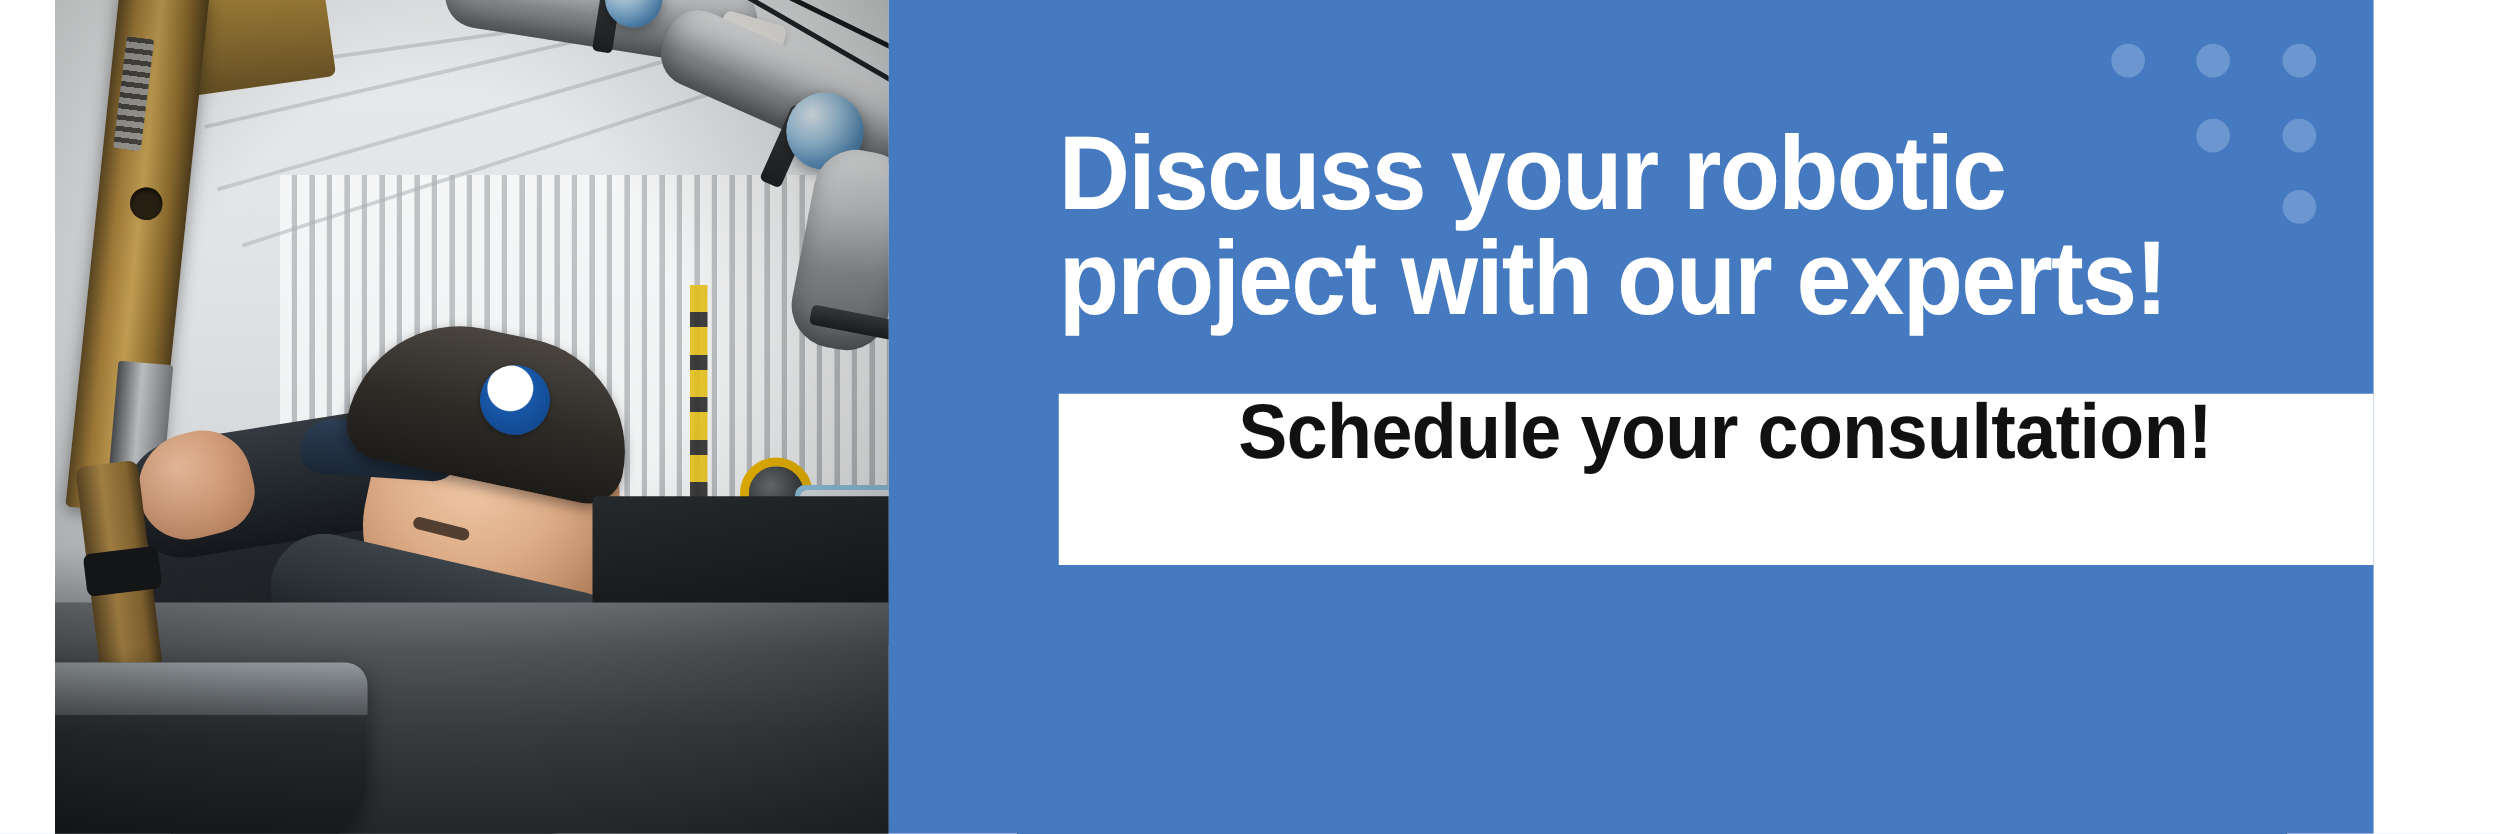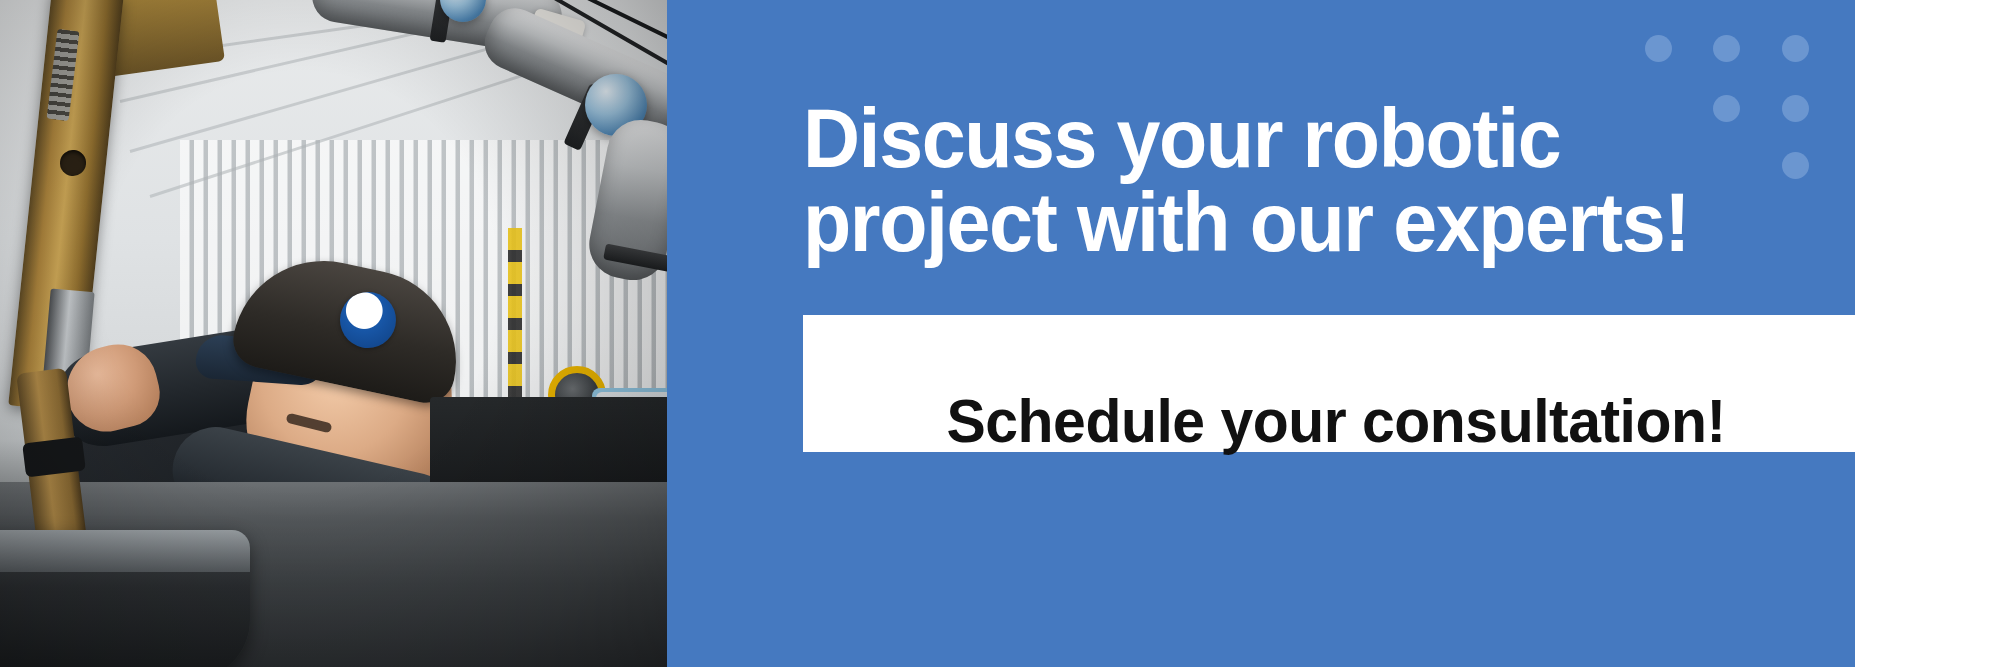--- a/index.html
+++ b/index.html
@@ -9,20 +9,21 @@
     overflow:hidden;
     background:#ffffff;
     font-family:"Liberation Sans", sans-serif;
   }
 
   .banner {
     position:relative;
     width:1855px; height:667px;
     display:flex;
     overflow:hidden;
+    margin-left:44px;
   }
 
   
   .photo-panel {
     position:relative;
     width:667px; height:667px;
     flex:0 0 667px;
     overflow:hidden;
     background:#cfd2d4;
   }
@@ -283,21 +284,21 @@
   }
   .cta-headline .line { display:block; }
 
   .cta-button {
     margin-top:51px;
     width:1067px;
     height:137px;
     background:#FFFFFF;
     border:none;
     display:flex;
-    align-items:flex-end;
+    align-items:flex-start;
     justify-content:center;
     cursor:pointer;
     padding:0;
   }
   .cta-button-label {
     color:#111111;
     font-family:"Liberation Sans Narrow","Liberation Sans", sans-serif;
     font-weight:bold;
     font-size:62px;
     line-height:62px;

